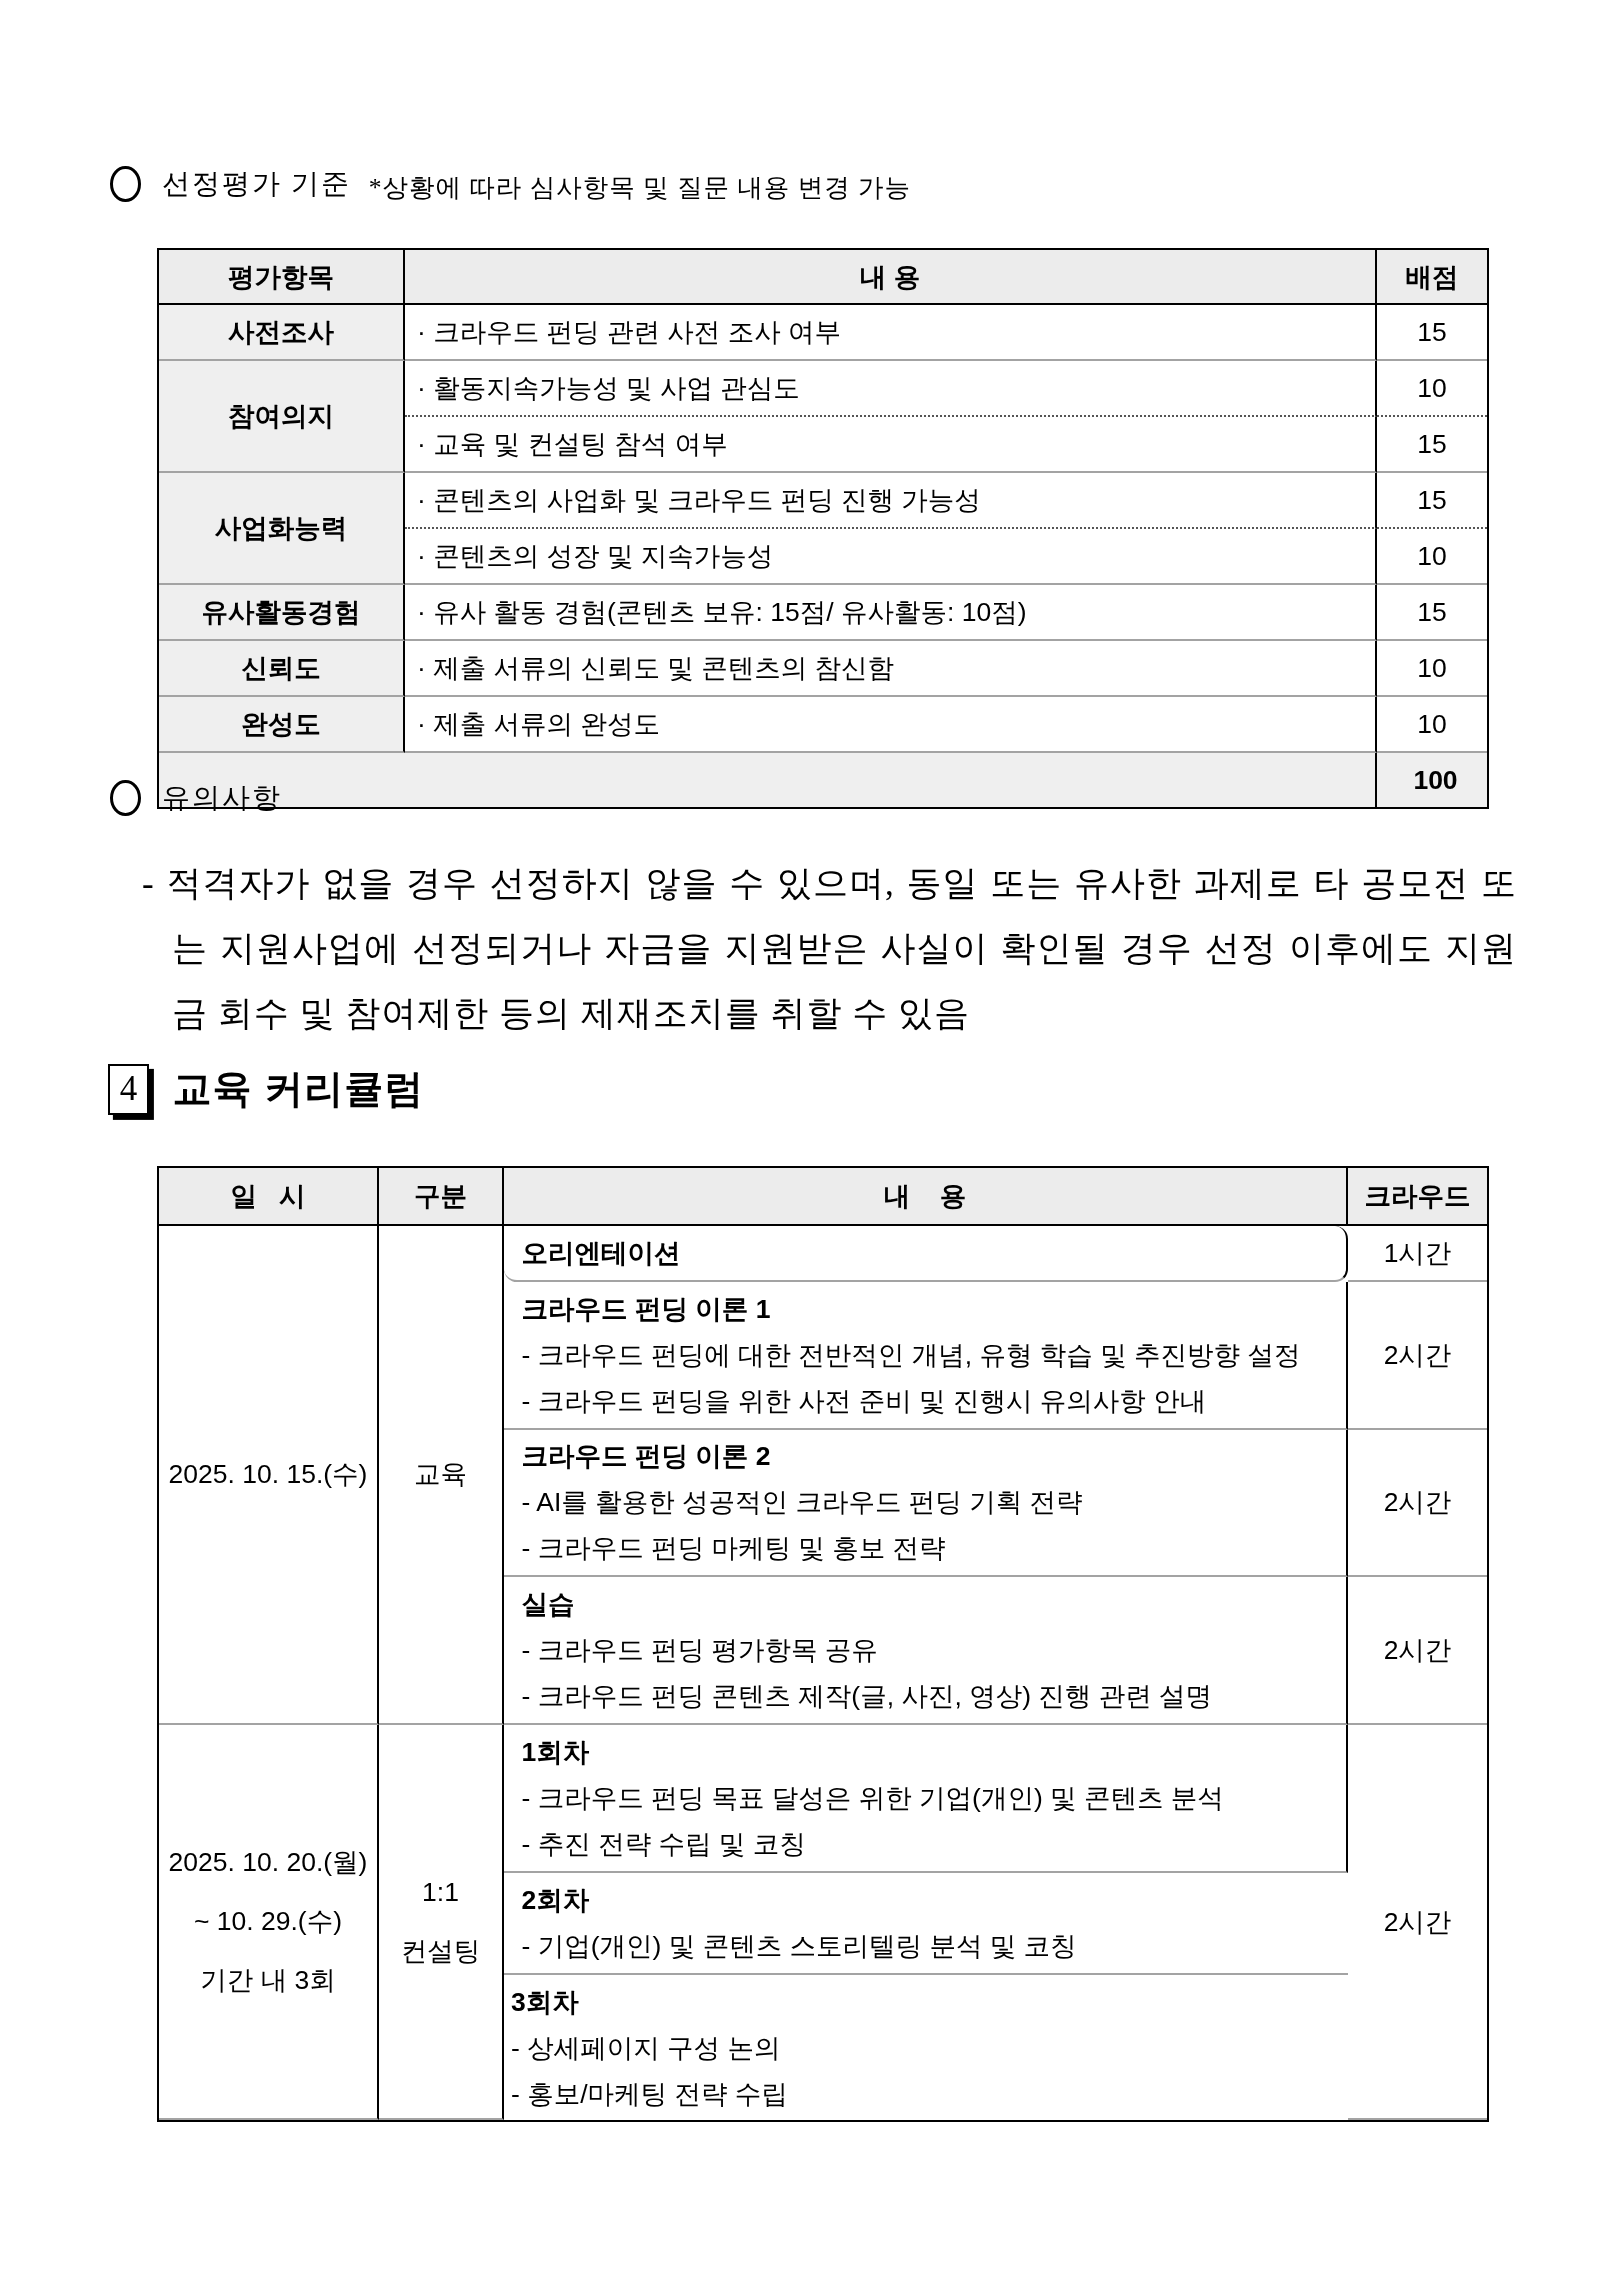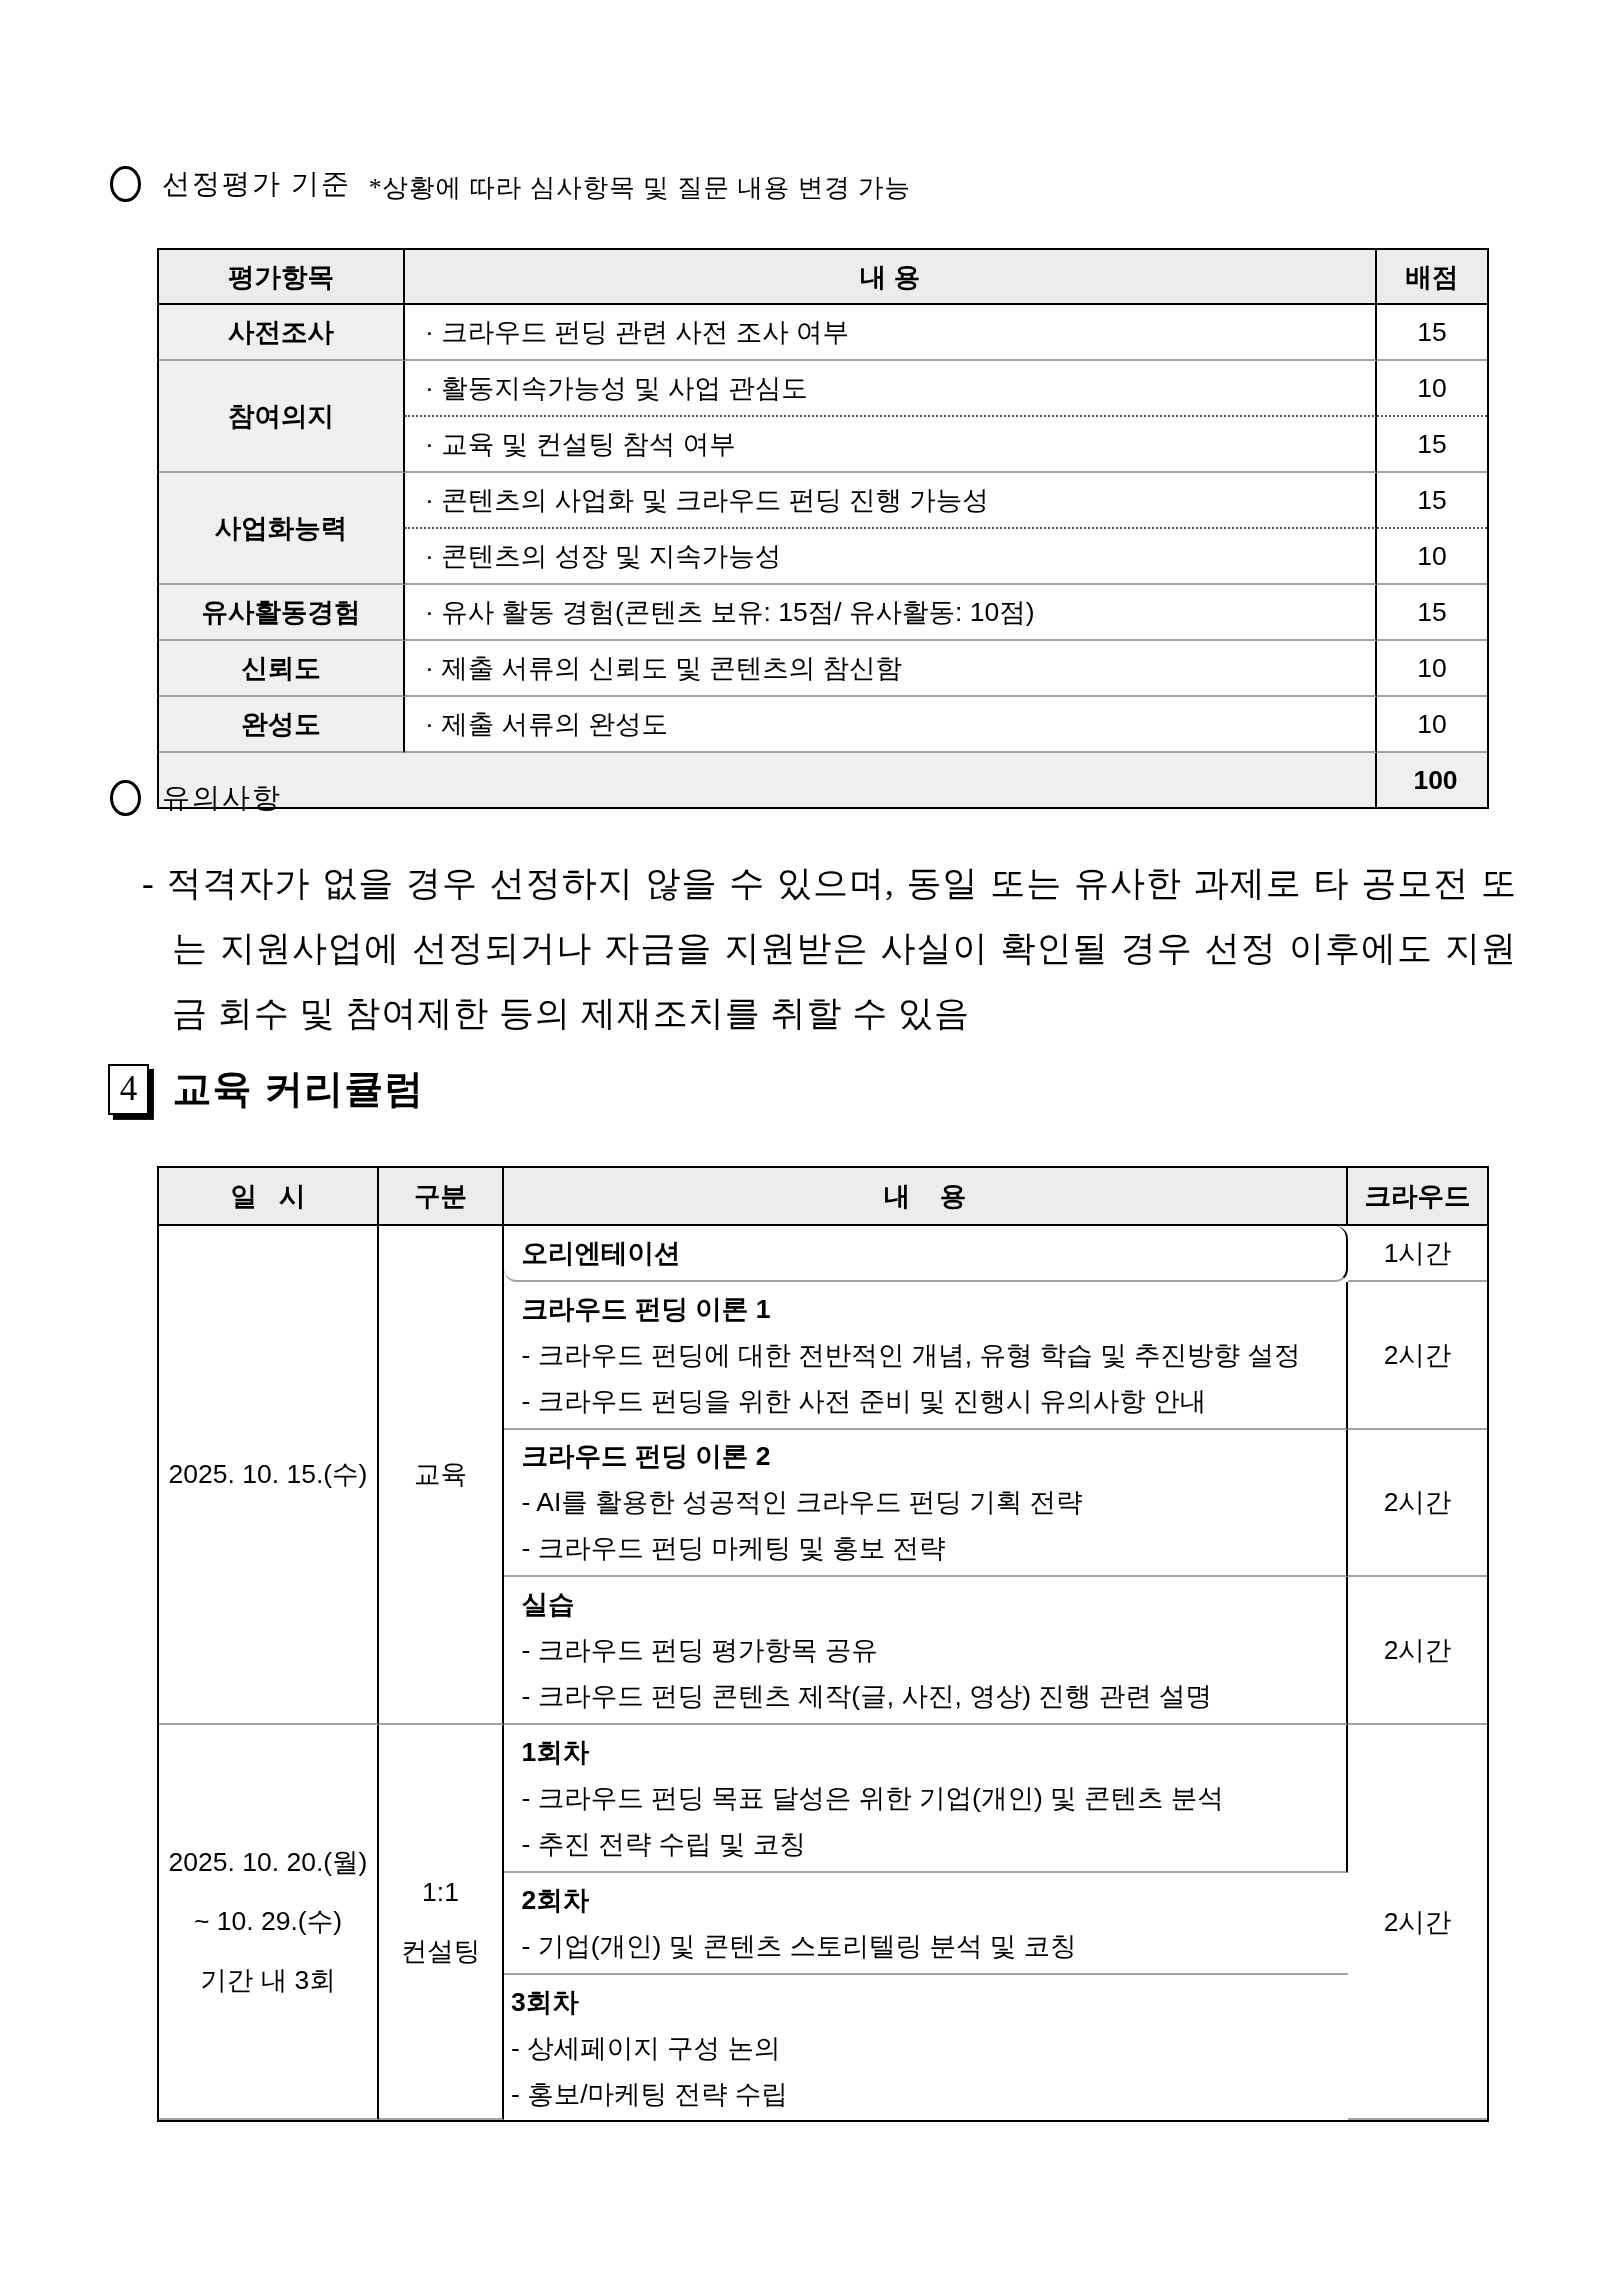--- a/index.html
+++ b/index.html
@@ -98,21 +98,21 @@
 
   
   .tbl-eval { top: 248px; }
   .tbl-eval th { height: 53px; }
   .tbl-eval td { height: 54px; }
   .tbl-eval td.cat {
     background: #efefef;
     font-weight: bold;
     text-align: center;
   }
-  .tbl-eval td.con { text-align: left; padding-left: 20px; }
+  .tbl-eval td.con { text-align: left; padding-left: 12px; }
   .tbl-eval td.sc  { text-align: center; }
   .tbl-eval td.dotb { border-bottom: 2px dotted #555; }
   .tbl-eval tr.total td { background: #efefef; }
   .tbl-eval tr.total td.sc { font-weight: bold; }
 
   
   .tbl-cur { top: 1166px; }
   .tbl-cur th { height: 56px; }
   .tbl-cur td.date, .tbl-cur td.type {
     text-align: center;

